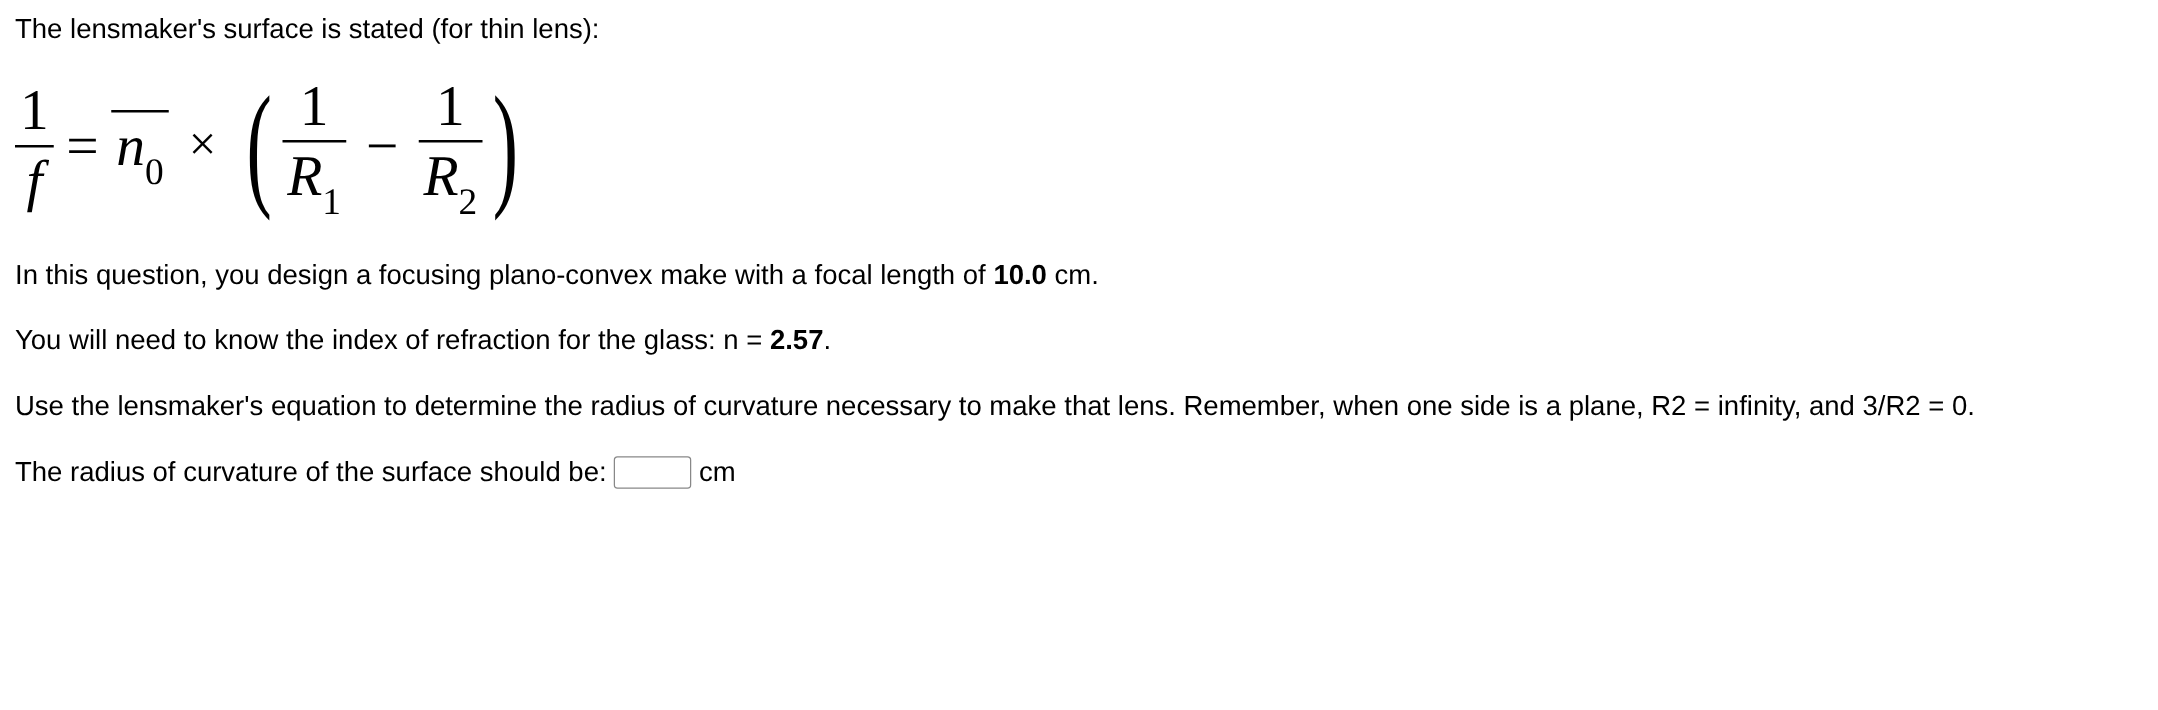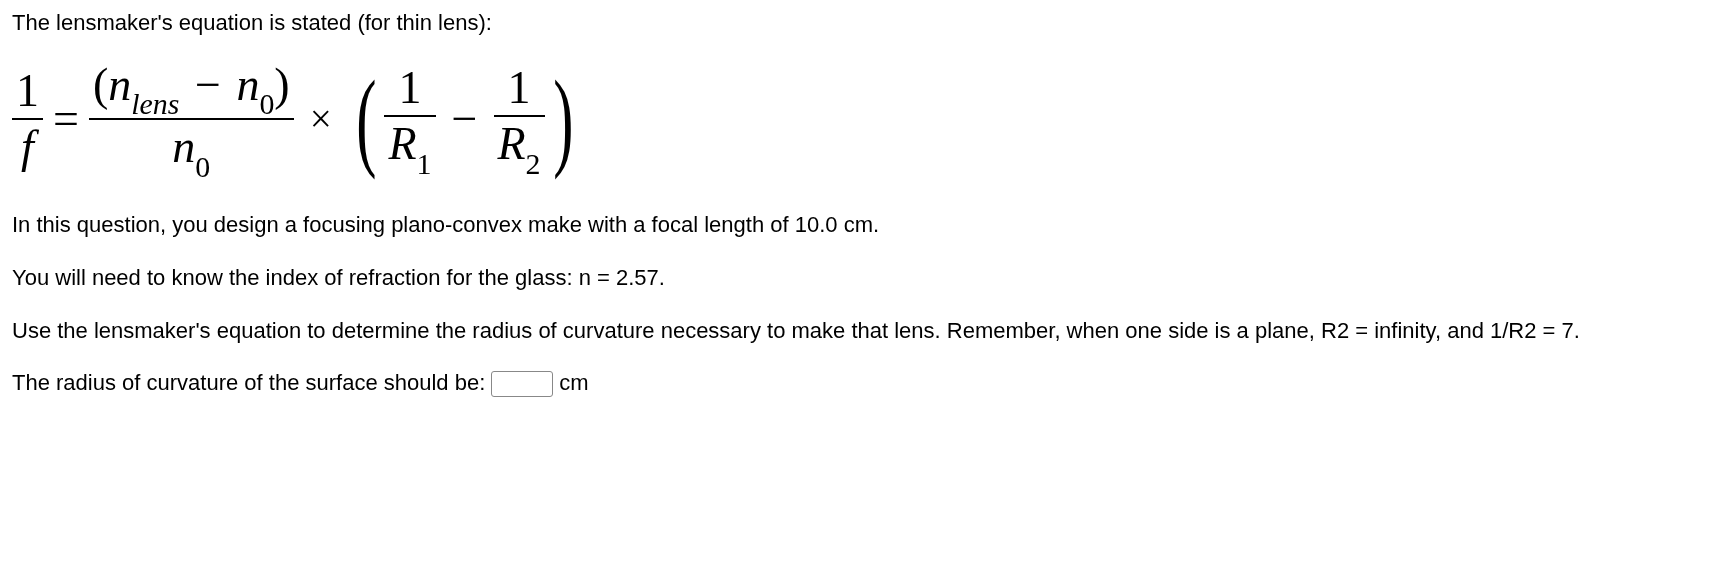--- a/index.html
+++ b/index.html
@@ -7,21 +7,21 @@
       font-size: 22px;
       color: #000;
       margin: 0;
       padding: 8px 12px;
       line-height: 1.4;
     }
     .para {
       margin-bottom: 22px;
     }
     .bold {
-      font-weight: normal;
+      font-weight: bold;
       text-align: right;
     }
     .equation-block {
       font-family: 'Times New Roman', Times, serif;
       font-size: 46px;
       margin: 20px 0 32px 0;
       display: flex;
       align-items: center;
       gap: 10px;
     }
@@ -85,38 +85,33 @@
       font-size: 18px;
       border: 1.5px solid #888;
       border-radius: 3px;
       padding: 2px 4px;
       box-sizing: border-box;
     }
   </style>
 </head>
 <body>
 
-<div class="para">The lensmaker's equation is stated (for thin lens):</div>
+<div class="para">The lensmaker's surface is stated (for thin lens):</div>
 
 <div class="equation-block">
 
   <span class="frac">
     <span class="num">1</span>
     <span class="bar"></span>
     <span class="den italic">f</span>
   </span>
 
   <span>=</span>
 
   <span class="frac">
-    <span class="num">
-      <span>(</span><span class="italic">n</span><span class="sub italic">lens</span>
-      <span class="minus">−</span>
-      <span class="italic">n</span><span class="sub">0</span><span>)</span>
-    </span>
     <span class="bar"></span>
     <span class="den">
       <span class="italic">n</span><span class="sub">0</span>
     </span>
   </span>
 
   <span class="times">×</span>
 
   <span class="bigparen">
     <span class="paren-left">(</span>
@@ -142,19 +137,19 @@
 </div>
 
 <div class="para">
   <span>In this question, you design a focusing plano-convex make with a focal length of </span><span class="bold">10.0</span><span> cm.</span>
 </div>
 
 <div class="para">
   <span>You will need to know the index of refraction for the glass: n = </span><span class="bold">2.57</span><span>.</span>
 </div>
 
-<div class="para">Use the lensmaker's equation to determine the radius of curvature necessary to make that lens. Remember, when one side is a plane, R2 = infinity, and 1/R2 = 7.</div>
+<div class="para">Use the lensmaker's equation to determine the radius of curvature necessary to make that lens. Remember, when one side is a plane, R2 = infinity, and 3/R2 = 0.</div>
 
 <div class="answer-line">
   <span>The radius of curvature of the surface should be:</span>
   <input type="text" class="answer-input" value="" style="">
   <span>cm</span>
 </div>
 
 </body></html>

